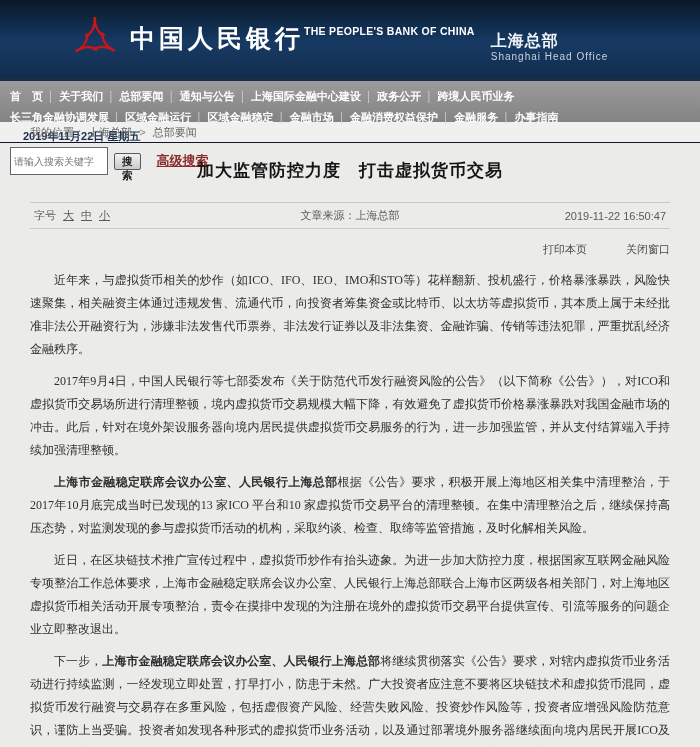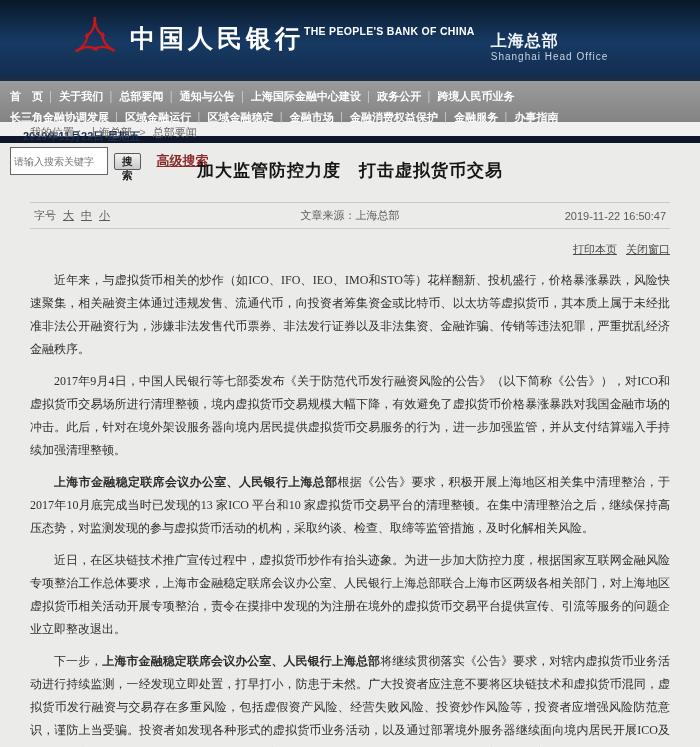--- a/index.html
+++ b/index.html
@@ -58,21 +58,21 @@
     border:1px solid #5a5a5a; border-radius:2px;
     font-size:10.5px; font-weight:bold; color:#222; cursor:pointer; line-height:14px;
   }
   .adv-search {
     margin-left:16px; font-size:13px; font-weight:bold; color:#8b2a2a;
     text-decoration:underline; cursor:pointer; white-space:nowrap;
   }
   
   .breadcrumb {
     height:21px; line-height:21px; background:#f0f0ee;
-    border-bottom:7px solid #0f172a;
+    border-bottom:1px solid #0f172a;
     padding-left:30px; font-size:11px; color:#666;
   }
   .breadcrumb a { color:#666; text-decoration:none; cursor:pointer; }
   .crumb-sep { margin:0 4px; color:#888; }
   
   main { padding:0 30px; }
   .article-title {
     margin-top:16px; text-align:center;
     font-size:17px; font-weight:bold; color:#151515; letter-spacing:1px;
   }
@@ -81,21 +81,21 @@
     border-top:1px solid #c9c9c7; border-bottom:1px solid #c9c9c7;
     display:flex; align-items:center;
     height:27px; font-size:11px; color:#5a5a5a; padding:0 4px;
   }
   .meta-left { flex:1; white-space:nowrap; }
   .meta-left a { color:#5a5a5a; text-decoration:underline; margin-left:7px; cursor:pointer; }
   .meta-center { flex:1.2; text-align:center; white-space:nowrap; }
   .meta-right { flex:1; text-align:right; white-space:nowrap; }
   .actions { text-align:right; font-size:11px; }
   .actions.top { margin-top:13px; }
-  .actions a { color:#4a4a4a; text-decoration:underline; margin-left:6px; cursor:pointer; }
+  .actions a { color:#4a4a4a; margin-left:36px; cursor:pointer; }
   .article-body { margin-top:12px; }
   .article-body p {
     font-family:"Liberation Serif", serif;
     font-size:12px; line-height:23px; color:#2e2e2e;
     text-indent:2em; text-align:justify;
     margin:0 0 9px 0;
   }
   .seg-b { font-weight:bold; }
 </style>
 </head>

